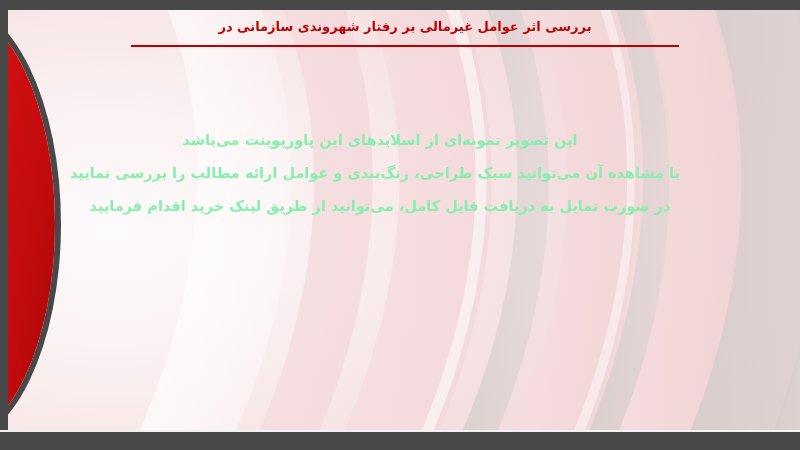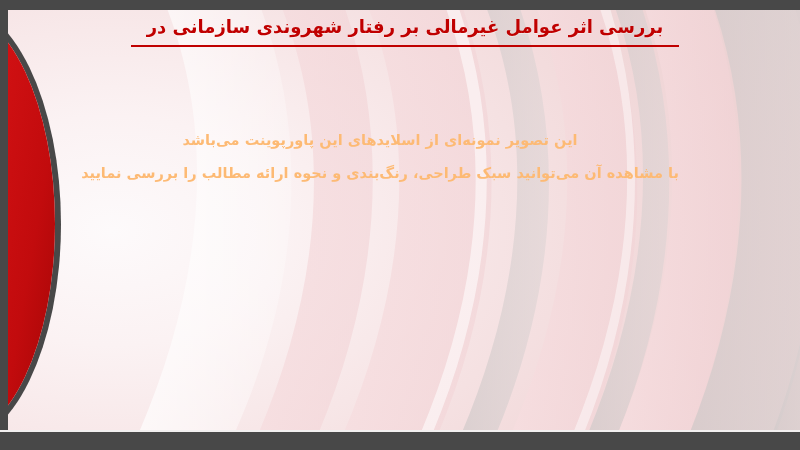--- a/index.html
+++ b/index.html
@@ -96,21 +96,21 @@
     position: absolute;
     left: 120px;
     top: 12px;
     width: 570px;
     z-index: 6;
     text-align: center;
     direction: rtl;
   }
   .title-line {
     color: #c00000;
-    font-size: 18px;
+    font-size: 13px;
     font-weight: bold;
     line-height: 29px;
     letter-spacing: 0px;
     white-space: nowrap;
     text-shadow: 0 1px 0 rgba(255,255,255,0.35);
   }
   .title-rule {
     margin: 4px auto 0 auto;
     width: 548px;
     height: 0;
@@ -121,21 +121,21 @@
   .body-block {
     position: absolute;
     left: 80px;
     top: 124px;
     width: 600px;
     z-index: 6;
     direction: rtl;
     text-align: center;
   }
   .body-line {
-    color: #fdba74;
+    color: #86efac;
     font-size: 14.5px;
     font-weight: bold;
     line-height: 33px;
     white-space: nowrap;
   }
 </style>
 </head>
 <body>
 
 <div class="slide">
@@ -181,16 +181,17 @@
   <div class="frame-bottom-hair"></div>
   <div class="frame-bottom"></div>
 
   <div class="title-block">
     <div class="title-line">بررسی اثر عوامل غیرمالی بر رفتار شهروندی سازمانی در</div>
     <div class="title-rule"></div>
   </div>
 
   <div class="body-block">
     <div class="body-line">این تصویر نمونه‌ای از اسلایدهای این پاورپوینت می‌باشد</div>
-    <div class="body-line">با مشاهده آن می‌توانید سبک طراحی، رنگ‌بندی و نحوه ارائه مطالب را بررسی نمایید</div>
+    <div class="body-line">با مشاهده آن می‌توانید سبک طراحی، رنگ‌بندی و عوامل ارائه مطالب را بررسی نمایید</div>
+    <div class="body-line">در صورت تمایل به دریافت فایل کامل، می‌توانید از طریق لینک خرید اقدام فرمایید</div>
   </div>
 
 </div>
 
 </body></html>

